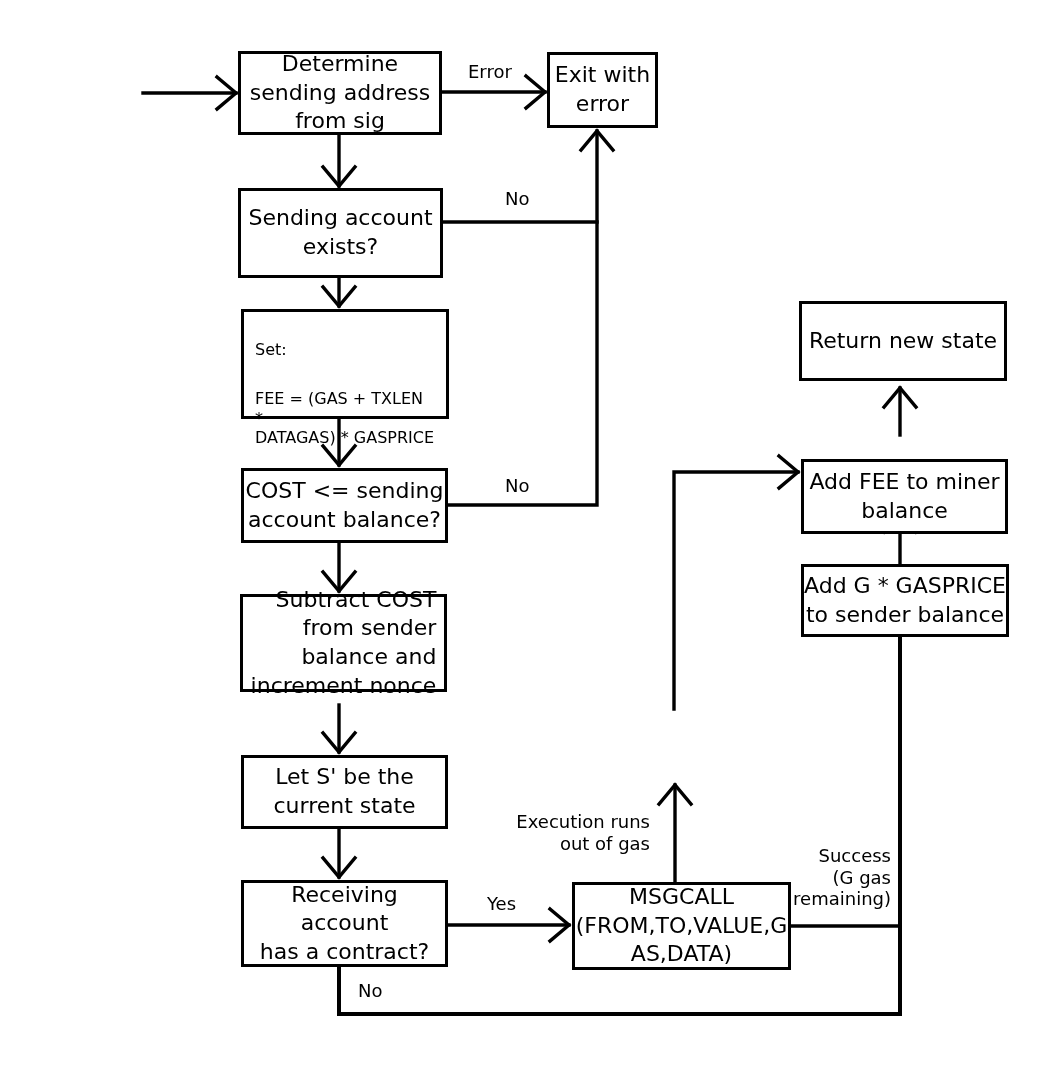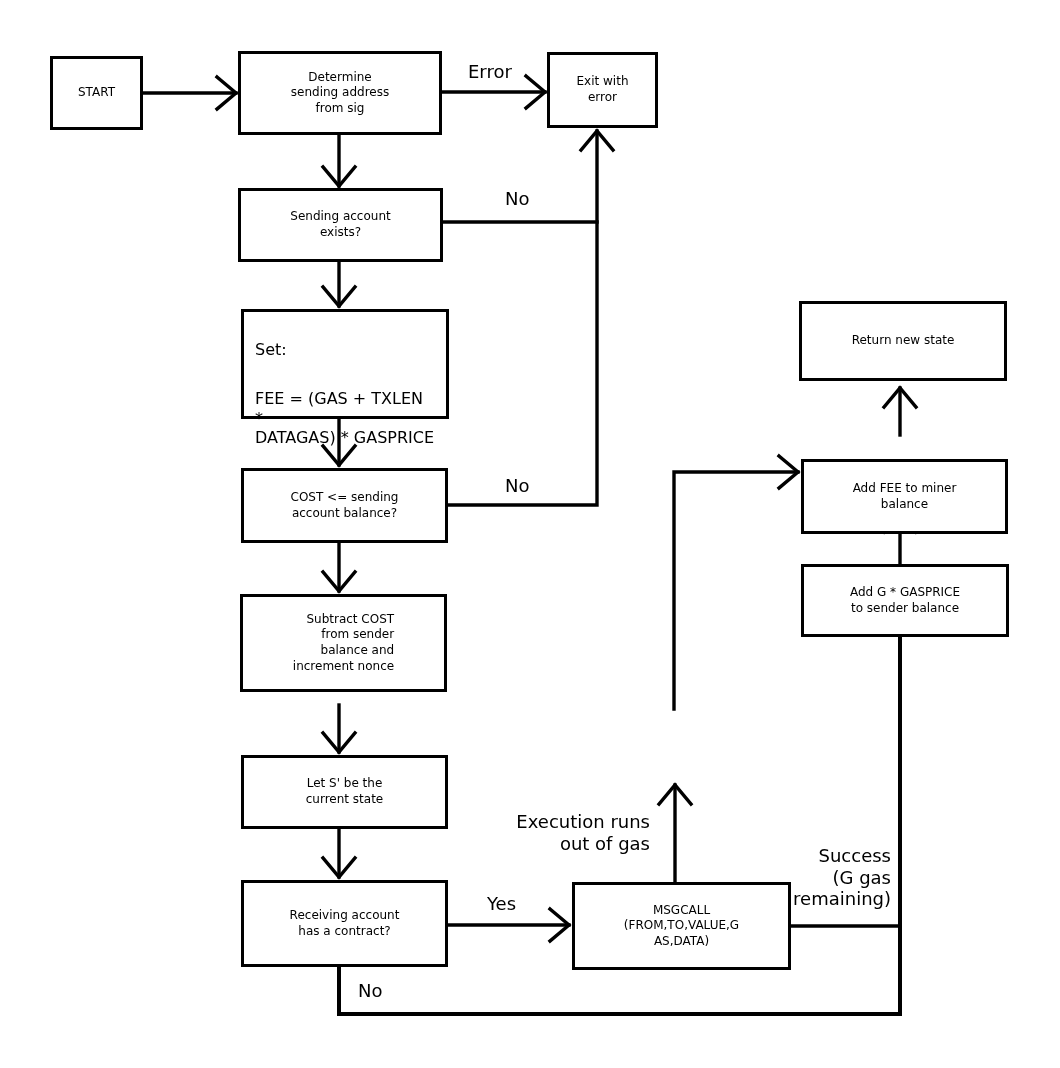--- a/index.html
+++ b/index.html
@@ -32,21 +32,21 @@
   .e.arrow { marker-end: url(#arrowhead); }
   .node {
     position: absolute;
     box-sizing: border-box;
     border: 3.5px solid #000000;
     background: #ffffff;
     display: flex;
     align-items: center;
     justify-content: center;
     text-align: center;
-    font-size: 12px;
+    font-size: 22px;
     line-height: 1.3;
     white-space: pre-line;
   }
   .node-label { white-space: pre-line; }
   .set-node {
     display: block;
     text-align: left;
     font-size: 16px;
     padding: 7px 11px;
   }
@@ -86,36 +86,33 @@
     <path class="e arrow" d="M 339 829 L 339 877"></path>
     <path class="e arrow" d="M 448 925 L 569 925"></path>
     <path class="e arrow" d="M 675 882 L 675 785"></path>
     <path class="e arrow" d="M 674 709 L 674 472 L 798 472"></path>
     <path class="e arrow" d="M 900 564 L 900 513"></path>
     <path class="e arrow" d="M 900 435 L 900 388"></path>
     <path class="e thick" d="M 339 967 L 339 1014 L 900 1014 L 900 637"></path>
     <path class="e" d="M 779 926 L 898 926"></path>
   </svg>
 
-  <div class="node" style="left:50px; top:56px; width:93px; height:74px;">
-    <span class="node-label">START</span>
-  </div>
 
   <div class="node" style="left:238px; top:51px; width:204px; height:84px;">
     <span class="node-label">Determine
 sending address
 from sig</span>
   </div>
 
   <div class="node" style="left:547px; top:52px; width:111px; height:76px;">
     <span class="node-label">Exit with
 error</span>
   </div>
 
-  <div class="node" style="left:238px; top:188px; width:205px; height:74px;">
+  <div class="node" style="left:238px; top:188px; width:205px; height:90px;">
     <span class="node-label">Sending account
 exists?</span>
   </div>
 
   <div class="node set-node" style="left:241px; top:309px; width:208px; height:110px;">
     <div class="set-line">Set:</div>
     <div class="set-line">FEE = (GAS + TXLEN *
 DATAGAS) * GASPRICE</div>
     <div class="set-line">COST = FEE+ VALUE</div>
   </div>

